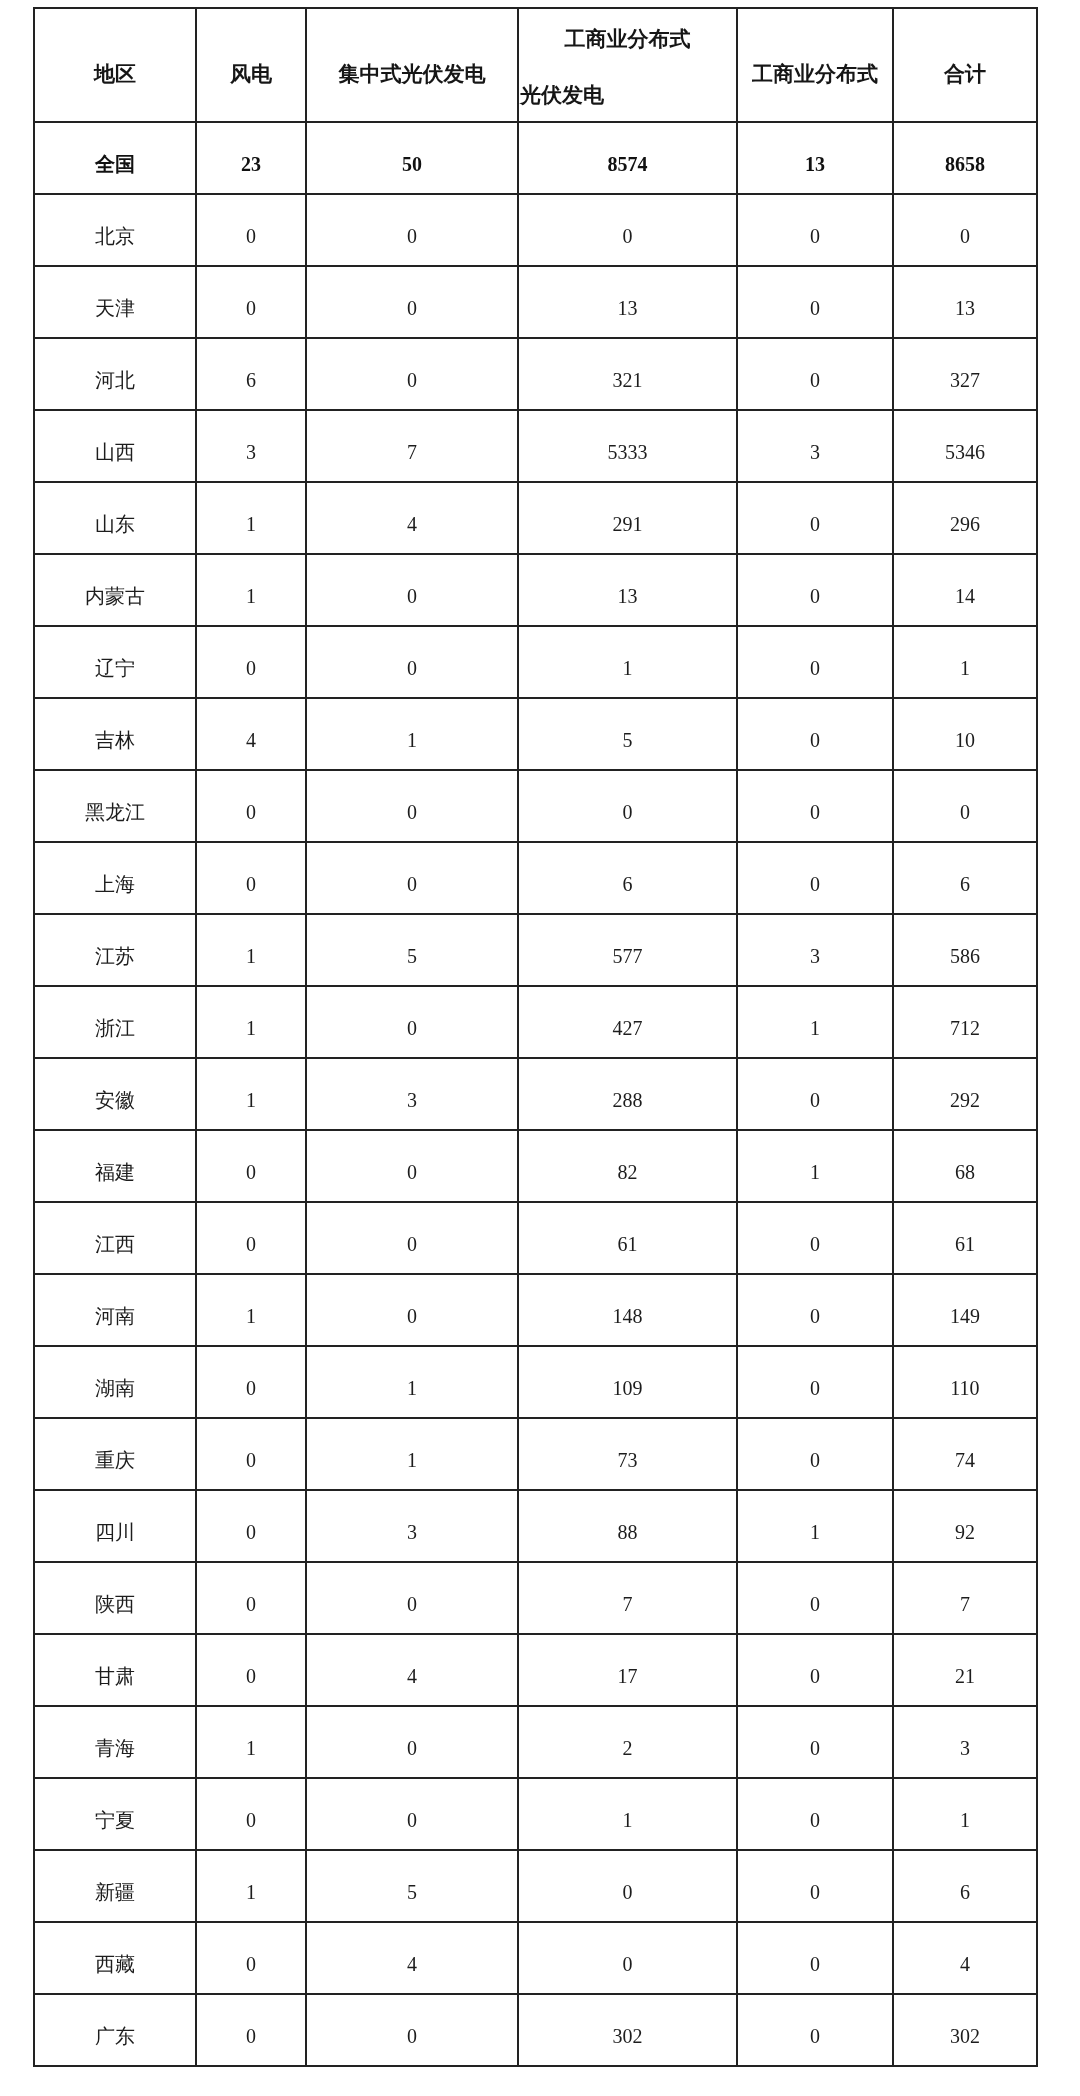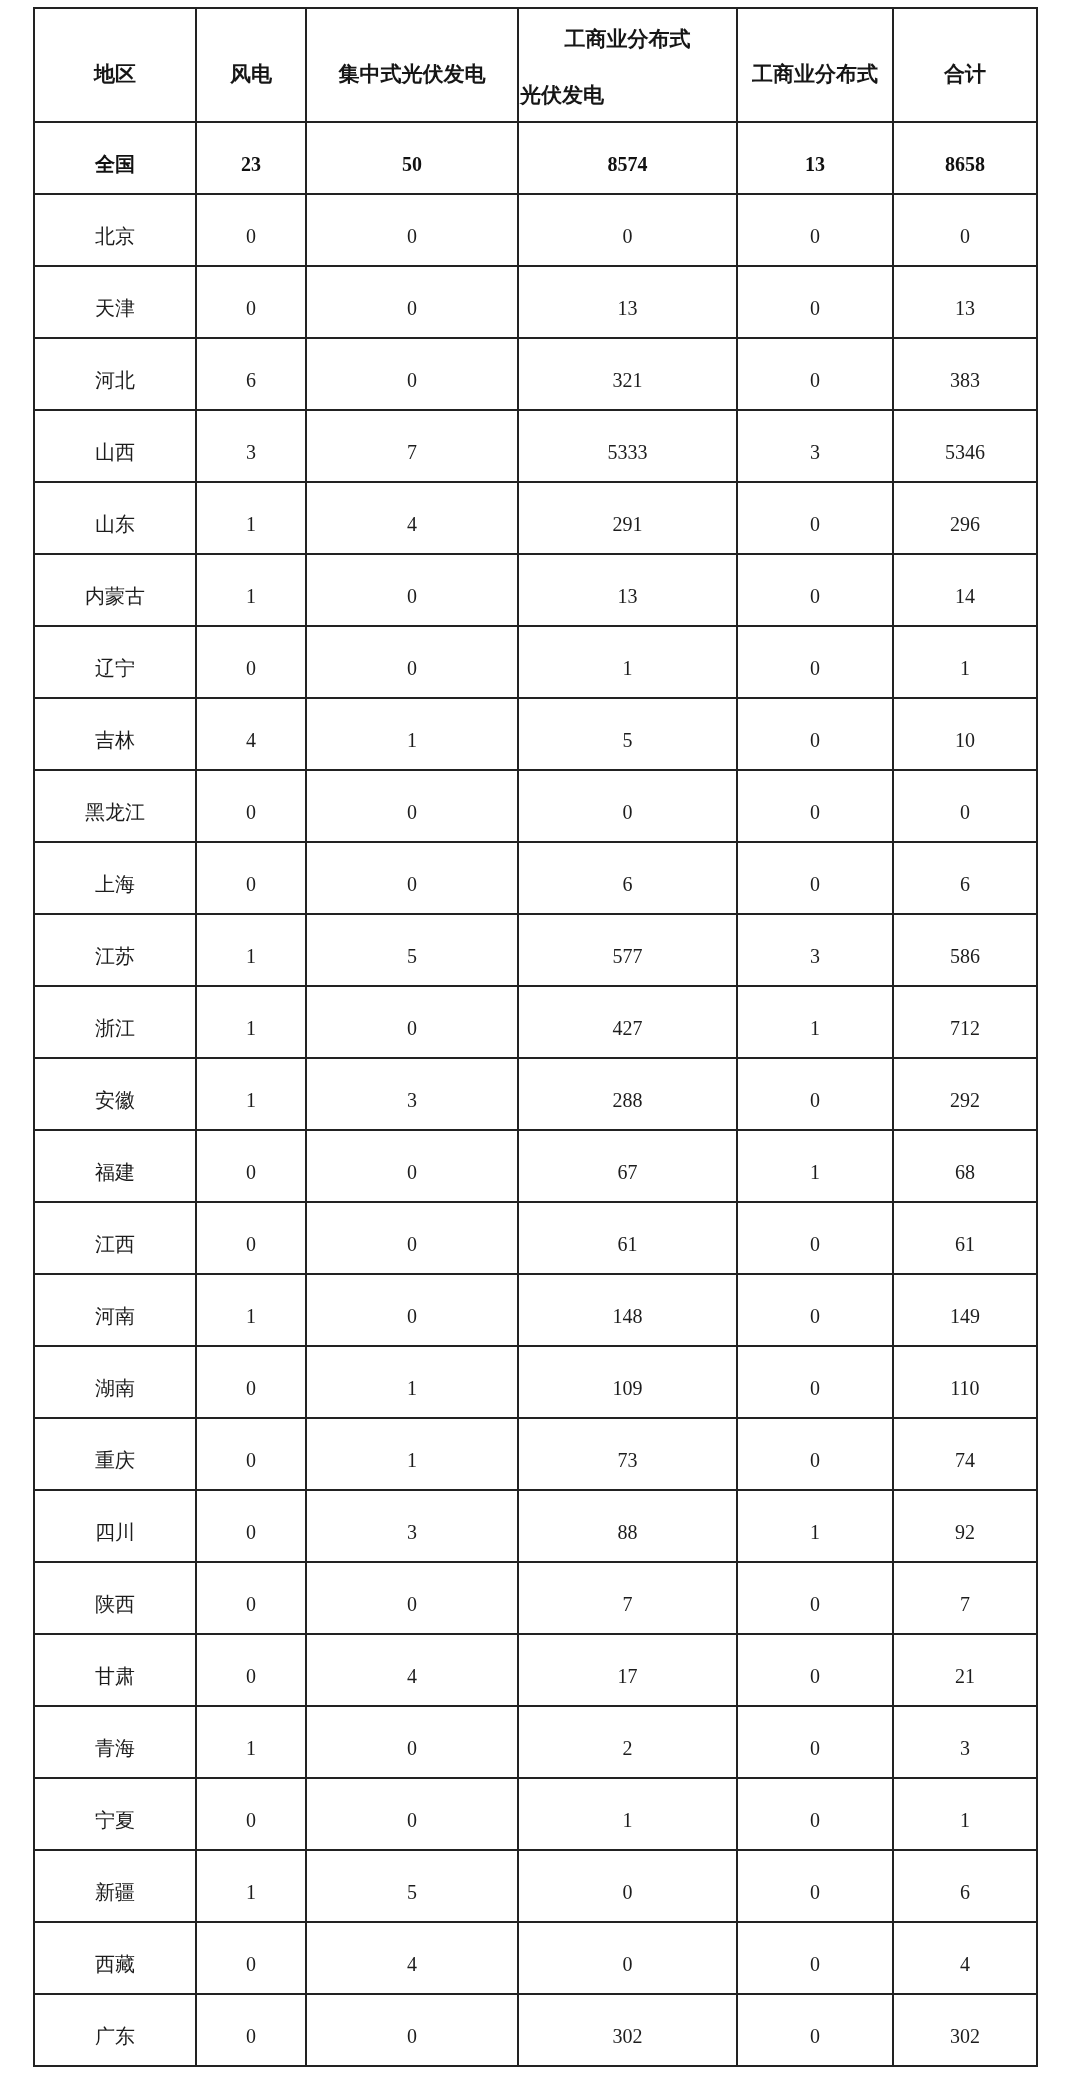--- a/index.html
+++ b/index.html
@@ -136,21 +136,21 @@
             <td class="value-cell">13</td>
             <td class="value-cell">0</td>
             <td class="value-cell">13</td>
           </tr>
           <tr>
             <td class="region-cell">河北</td>
             <td class="value-cell">6</td>
             <td class="value-cell">0</td>
             <td class="value-cell">321</td>
             <td class="value-cell">0</td>
-            <td class="value-cell">383</td>
+            <td class="value-cell">327</td>
           </tr>
           <tr>
             <td class="region-cell">山西</td>
             <td class="value-cell">3</td>
             <td class="value-cell">7</td>
             <td class="value-cell">5333</td>
             <td class="value-cell">3</td>
             <td class="value-cell">5346</td>
           </tr>
           <tr>
@@ -222,21 +222,21 @@
             <td class="value-cell">1</td>
             <td class="value-cell">3</td>
             <td class="value-cell">288</td>
             <td class="value-cell">0</td>
             <td class="value-cell">292</td>
           </tr>
           <tr>
             <td class="region-cell">福建</td>
             <td class="value-cell">0</td>
             <td class="value-cell">0</td>
-            <td class="value-cell">67</td>
+            <td class="value-cell">82</td>
             <td class="value-cell">1</td>
             <td class="value-cell">68</td>
           </tr>
           <tr>
             <td class="region-cell">江西</td>
             <td class="value-cell">0</td>
             <td class="value-cell">0</td>
             <td class="value-cell">61</td>
             <td class="value-cell">0</td>
             <td class="value-cell">61</td>

